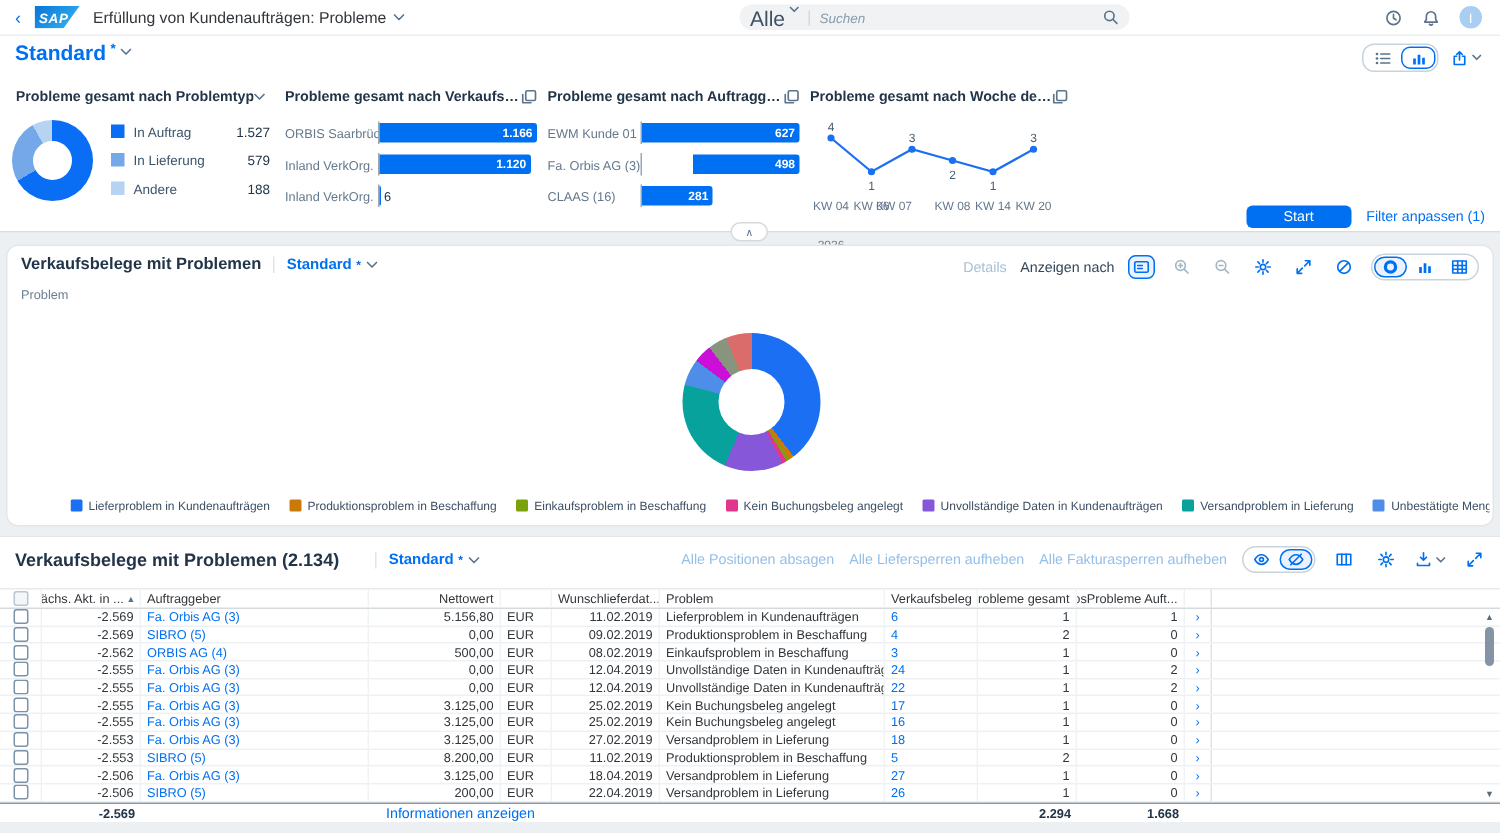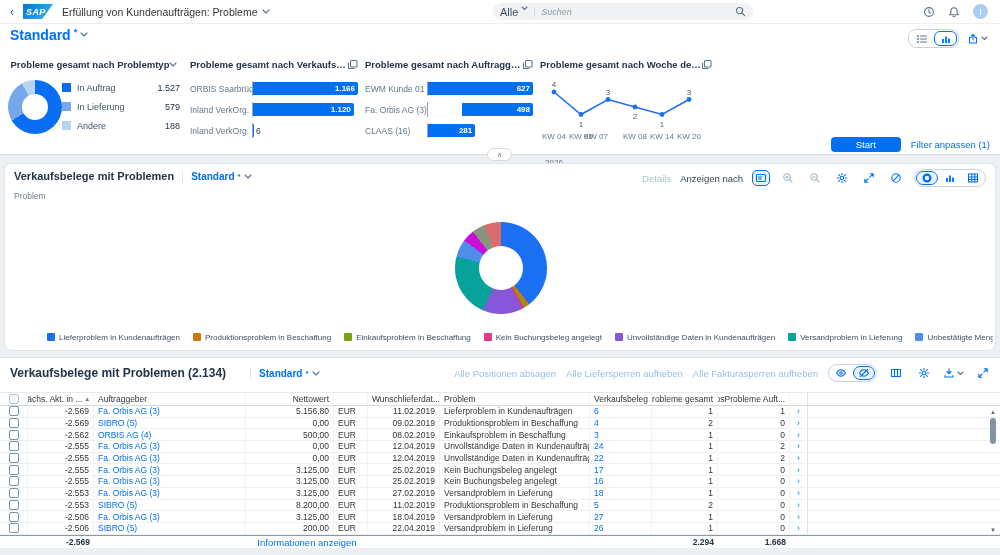--- a/index.html
+++ b/index.html
@@ -15,21 +15,21 @@
   #shell{position:absolute;top:0;left:0;width:1000px;height:24px;background:#fff;
     border-bottom:1px solid #eceff1;display:flex;align-items:center;z-index:5}
   .sh-left{display:flex;align-items:center;gap:9px;padding-left:10px;flex:1}
   .back{color:#0070f2;font-size:12px;cursor:pointer;line-height:1}
   .sap-logo{width:30px;height:15px;background:linear-gradient(135deg,#0c7bd9 10%,#35b4f1 95%);
     clip-path:polygon(0 0,100% 0,64% 100%,0 100%);display:flex;align-items:center}
   .sap-logo span{color:#fff;font-style:italic;font-weight:bold;font-size:9px;padding-left:3px;letter-spacing:.4px}
   .app-title{display:flex;align-items:center;gap:4px;font-size:10.5px;color:#32363a}
   .sh-search{width:260px;height:17px;background:#f0f2f4;border-radius:9px;display:flex;
     align-items:center;padding:0 7px;gap:6px;margin-right:170px}
-  .sh-search .scope{display:flex;align-items:flex-start;gap:3px;font-size:11px;color:#3f5161}
+  .sh-search .scope{display:flex;align-items:flex-start;gap:3px;font-size:14px;color:#3f5161}
   .sh-search .sdiv{width:1px;height:10px;background:#d4dade}
   .sh-search .ph{font-size:9px;font-style:italic;color:#8b9cab;flex:1}
   .sh-right{display:flex;align-items:center;gap:13px;padding-right:12px}
   .avatar{width:15px;height:15px;border-radius:50%;background:#a8cef2;color:#fff;
     font-size:9px;display:flex;align-items:center;justify-content:center}
 
   
   #hdr{position:absolute;top:24px;left:0;width:1000px;height:131px;background:#fff;border-bottom:1px solid #d8dcdf}
   .variant-title{position:absolute;left:10px;top:3px;font-size:14px;font-weight:bold;color:#0070f2;
     display:flex;align-items:flex-start;gap:3px}
@@ -44,21 +44,21 @@
   .cards{position:absolute;left:8px;top:34px;right:8px;height:86px}
   .card{position:absolute;top:0;height:86px}
   #card1{left:0;width:172px}
   #card2{left:182px;width:168px}
   #card3{left:357px;width:168px}
   #card4{left:532px;width:172px}
   .card-title{display:flex;justify-content:center;align-items:center;height:13px;
     font-size:9.5px;font-weight:bold;color:#223548;white-space:nowrap}
   .card-title .ttl{overflow:hidden;text-overflow:ellipsis}
   .card-body{padding-top:7px}
-  #card1 .card-body{display:flex;}
+  #card1 .card-body{display:flex;gap:12px}
   .donut-sm{width:54px;height:54px;border-radius:50%;position:relative;margin-top:2px}
   .donut-sm::after{content:"";position:absolute;inset:14px;background:#fff;border-radius:50%}
   #card1-legend{flex:1}
   .leg1-row{display:flex;align-items:center;height:19px;font-size:9px;color:#3d546b}
   .leg1-sq{width:9px;height:9px;margin-right:6px;flex:none}
   .leg1-val{margin-left:auto;color:#223548}
   .bar-row{display:flex;align-items:center;height:21px;font-size:8.5px;color:#64788c}
   .bar-label{width:62px;padding-right:4px;white-space:nowrap;overflow:hidden;flex:none}
   .bar-track{flex:1;display:flex;align-items:center;border-left:1px solid #9aa8b6;height:15px}
   .bar{height:13px;background:#0070f2;display:flex;align-items:center;justify-content:flex-end;border-radius:0 2px 2px 0}

